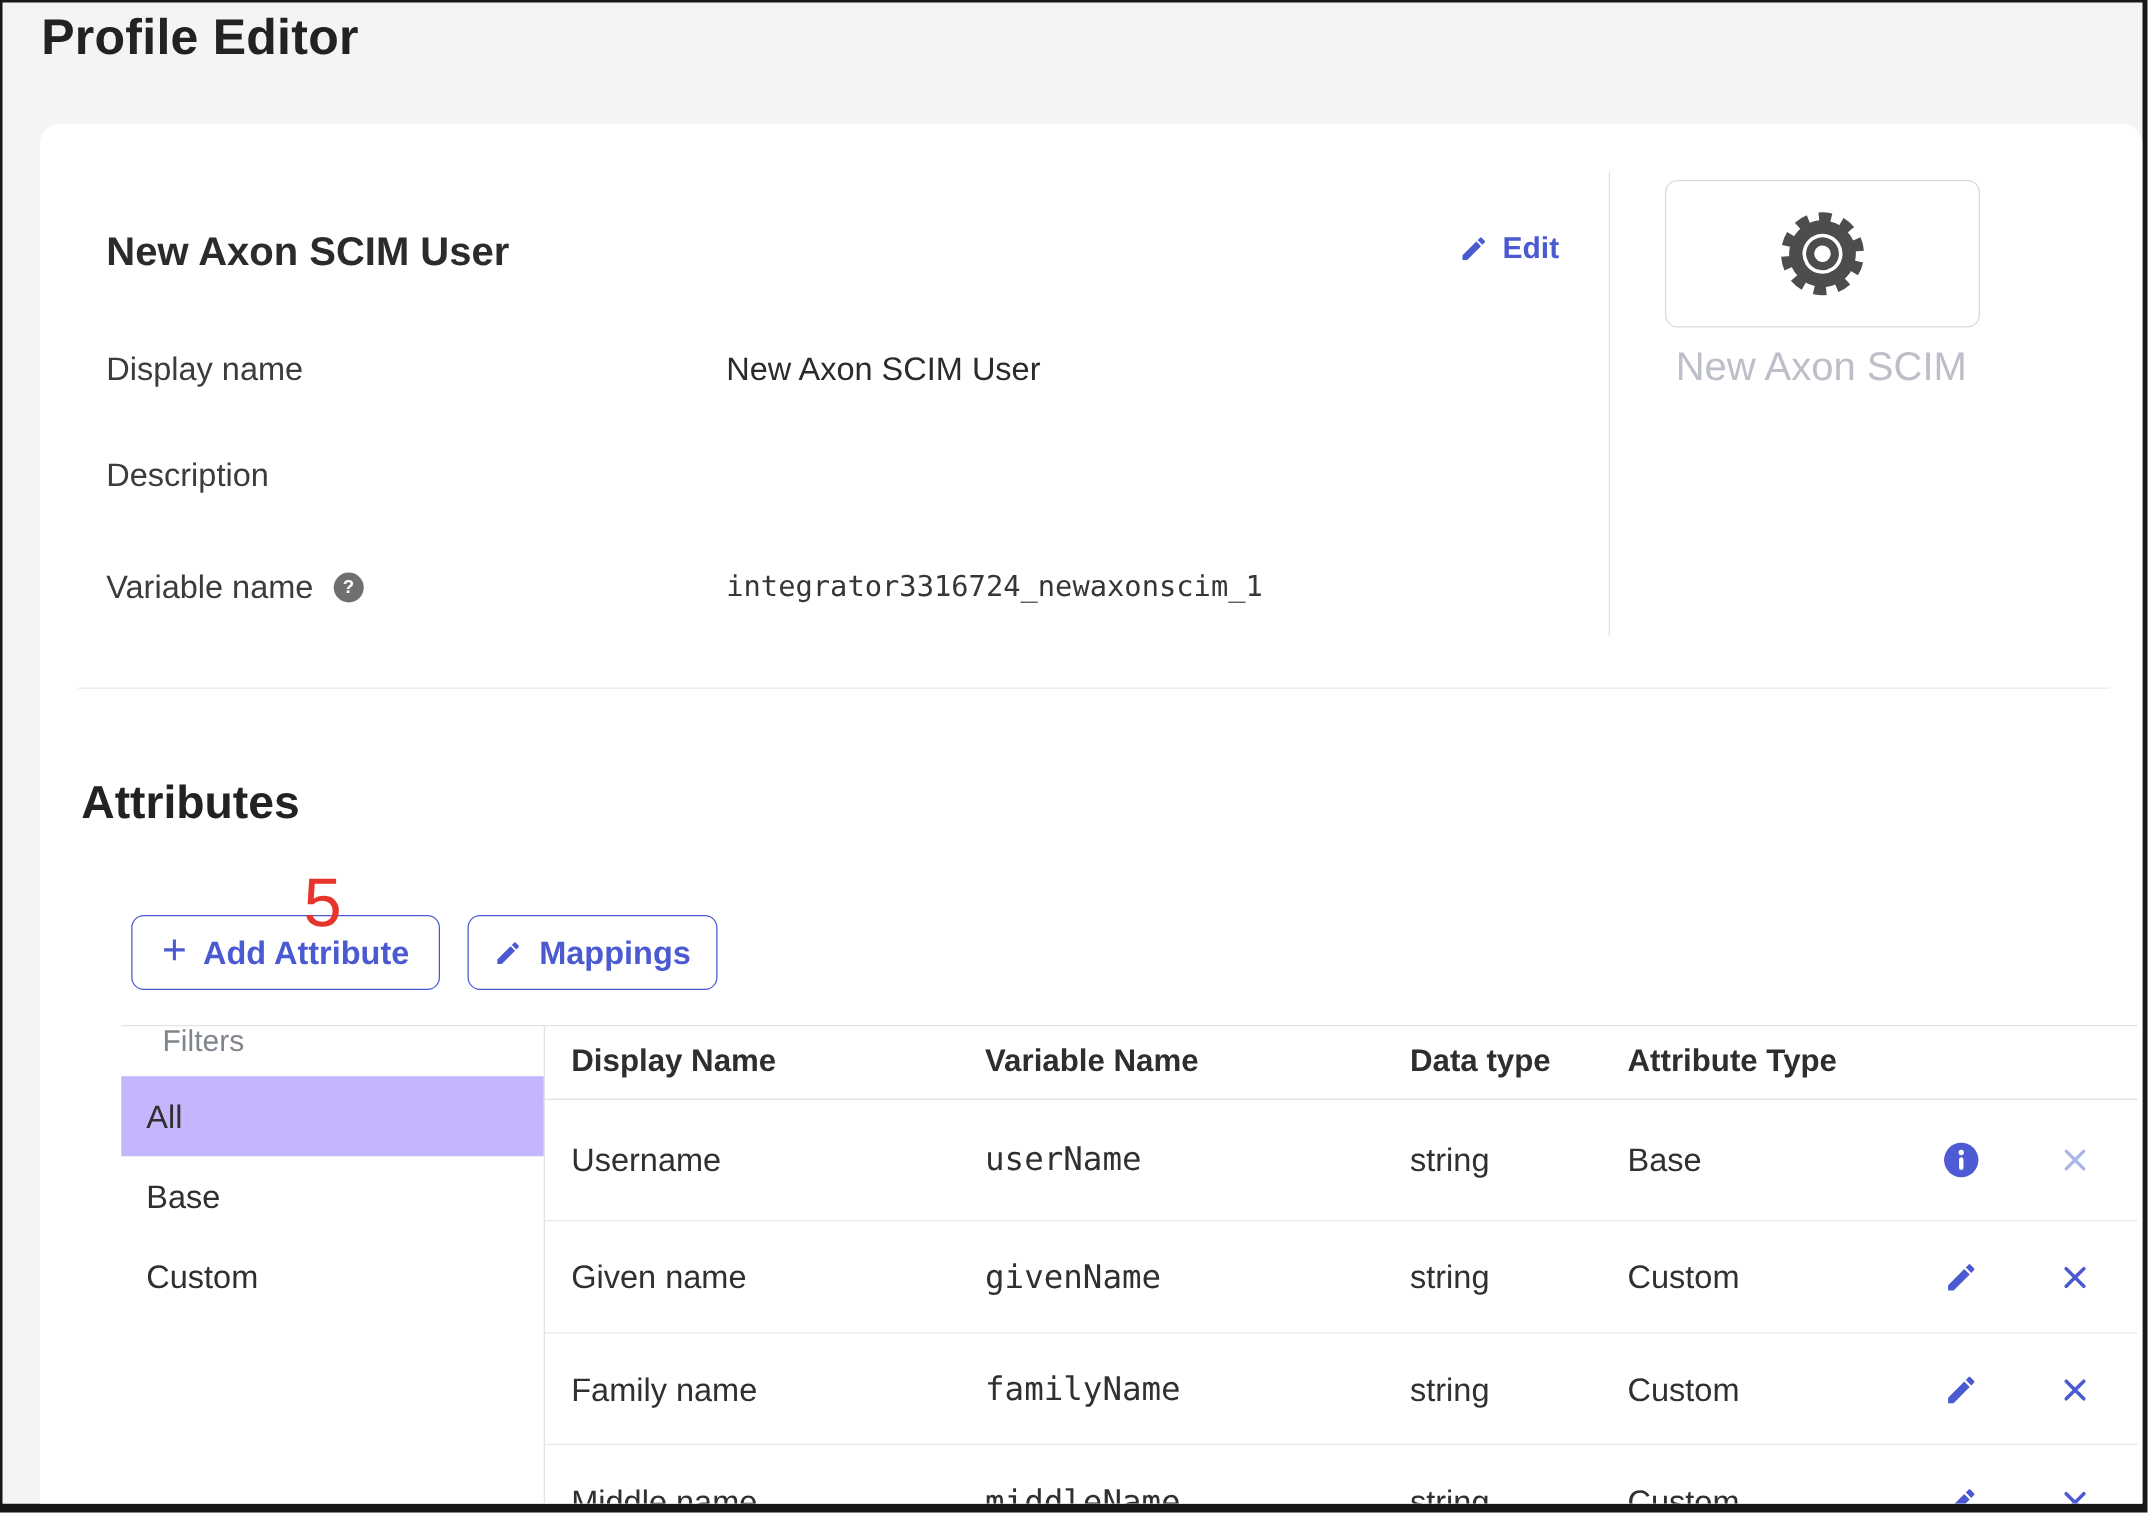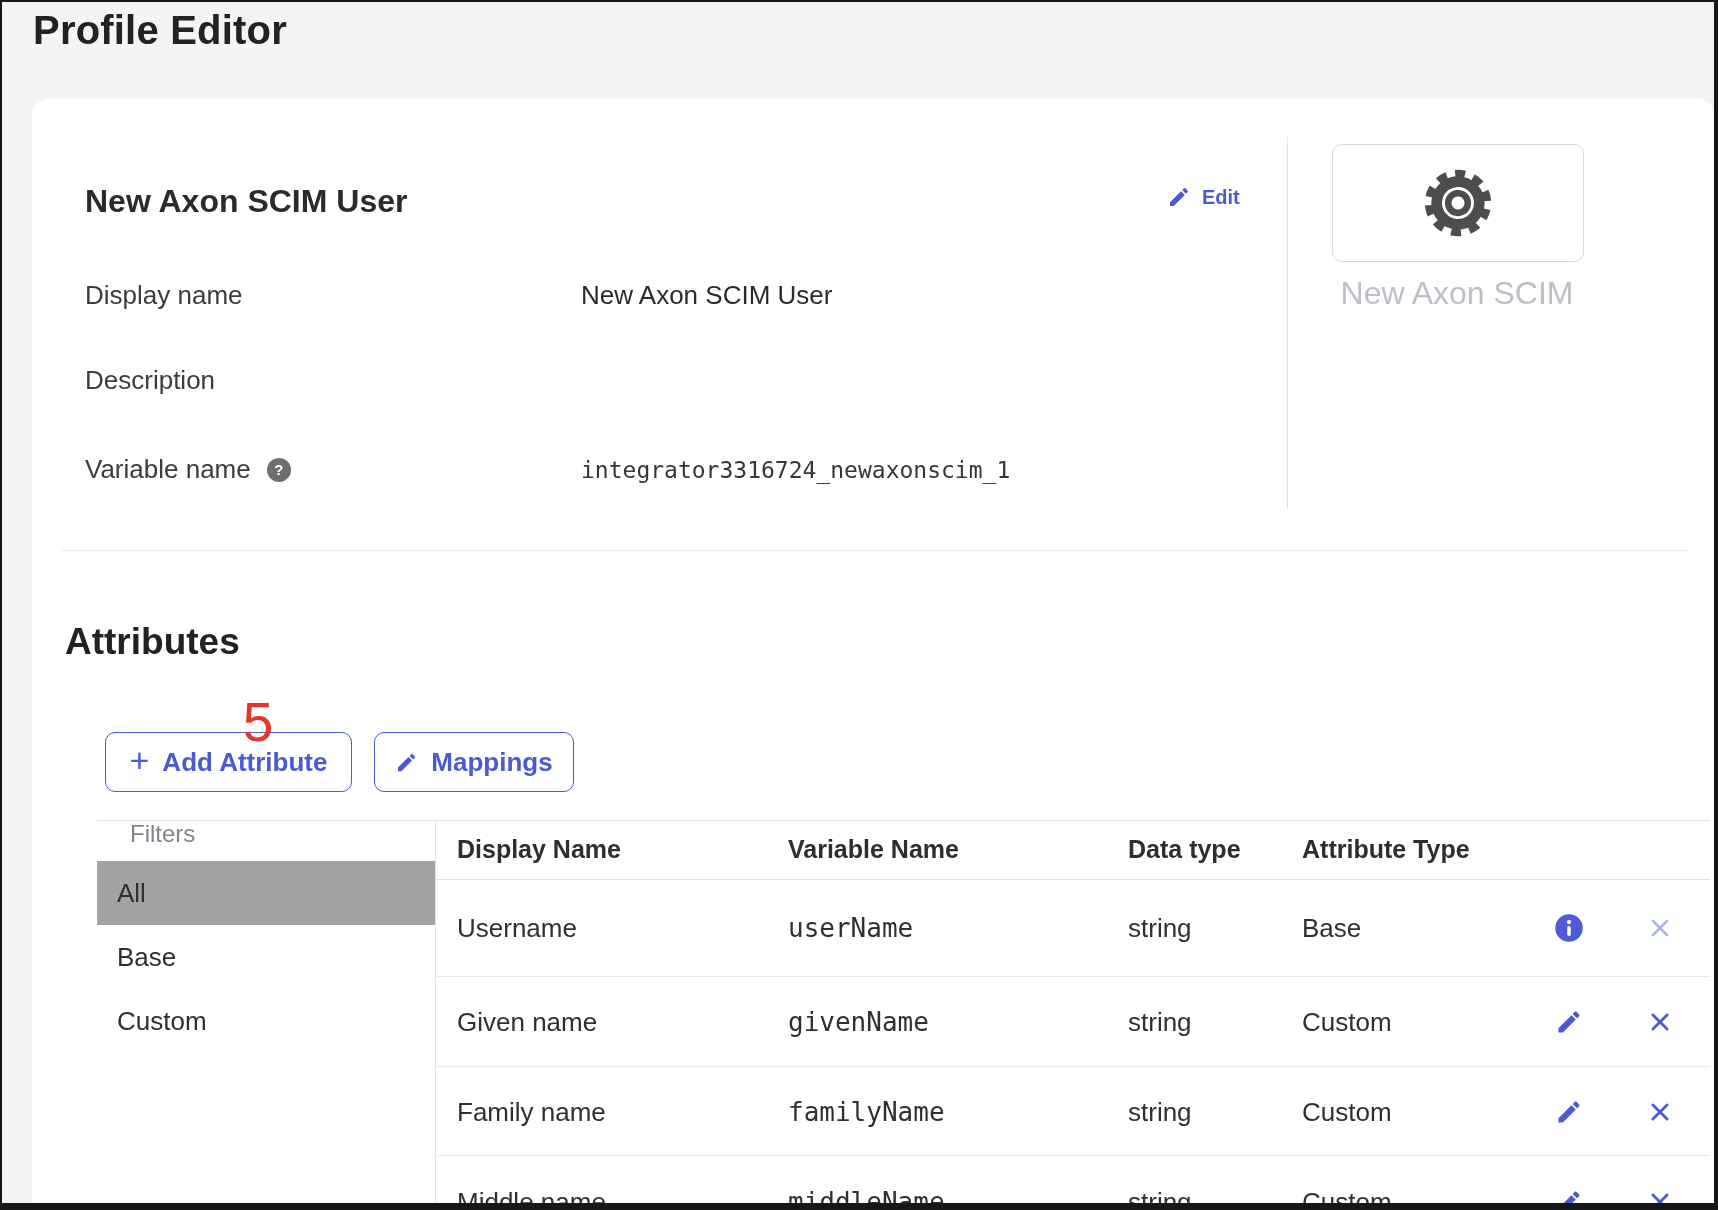--- a/index.html
+++ b/index.html
@@ -20,21 +20,21 @@
     font-size:40px;font-weight:700;color:#222;letter-spacing:.2px;
   }
   .card{
     position:absolute;left:30px;top:97px;right:0;bottom:0;
     background:#fff;border-radius:16px 16px 0 0;overflow:hidden;
   }
   
   .profile-name{position:absolute;left:53px;top:84px;font-size:32px;font-weight:700;color:#2b2b2b;}
   .edit-link{
     position:absolute;left:1135px;top:86px;display:flex;align-items:center;gap:11px;
-    color:#4b5ad1;font-size:20px;font-weight:700;cursor:pointer;justify-content:flex-end;
+    color:#4b5ad1;font-size:24px;font-weight:700;cursor:pointer;justify-content:flex-end;
   }
   .v-divider{position:absolute;left:1255px;top:38px;width:1px;height:372px;background:#e3e3e6;}
   .logo-box{
     position:absolute;left:1300px;top:45px;width:250px;height:116px;
     border:1px solid #d9d9d9;border-radius:10px;background:#fff;
     display:flex;align-items:center;justify-content:center;
   }
   .logo-caption{position:absolute;left:1300px;top:176px;width:250px;text-align:center;
     font-size:32px;color:#bcbfc7;}
   .field-row{position:absolute;left:53px;display:flex;align-items:center;}
@@ -68,21 +68,21 @@
   }
   
   .block-top-border{position:absolute;top:721px;left:65px;right:4px;height:1px;background:#e3e3e6;}
   .sidebar{position:absolute;left:65px;top:708px;width:338px;bottom:0;}
   .filters-label{position:absolute;left:33px;top:13px;font-size:24px;color:#7f848e;}
   .filter-item{
     position:absolute;left:0;width:100%;height:64px;box-sizing:border-box;
     display:flex;align-items:center;padding-left:20px;
     font-size:26px;color:#2f2f2f;cursor:pointer;
   }
-  .filter-item.sel{background:#a3a3a3;}
+  .filter-item.sel{background:#c4b5fd;}
   .fi-0{top:54px;} .fi-1{top:118px;} .fi-2{top:182px;}
   .sidebar-divider{position:absolute;left:403px;top:721px;width:1px;bottom:0;background:#e3e3e6;}
   .table{position:absolute;left:403px;right:4px;top:722px;bottom:0;}
   .thead{position:absolute;left:0;right:0;top:0;height:58px;border-bottom:1px solid #e0e0e0;}
   .th{position:absolute;top:14px;font-size:25px;font-weight:700;color:#2e2e2e;}
   .th-display{left:22px;} .th-variable{left:353px;} .th-datatype{left:693px;} .th-attrtype{left:867px;}
   .trow{position:absolute;left:0;right:0;padding-left:43px;}
   .trow.r0{top:58px;height:97px;}
   .trow.r1{top:155px;height:90px;border-top:1px solid #e8e8e8;}
   .trow.r2{top:245px;height:89px;border-top:1px solid #e8e8e8;}

